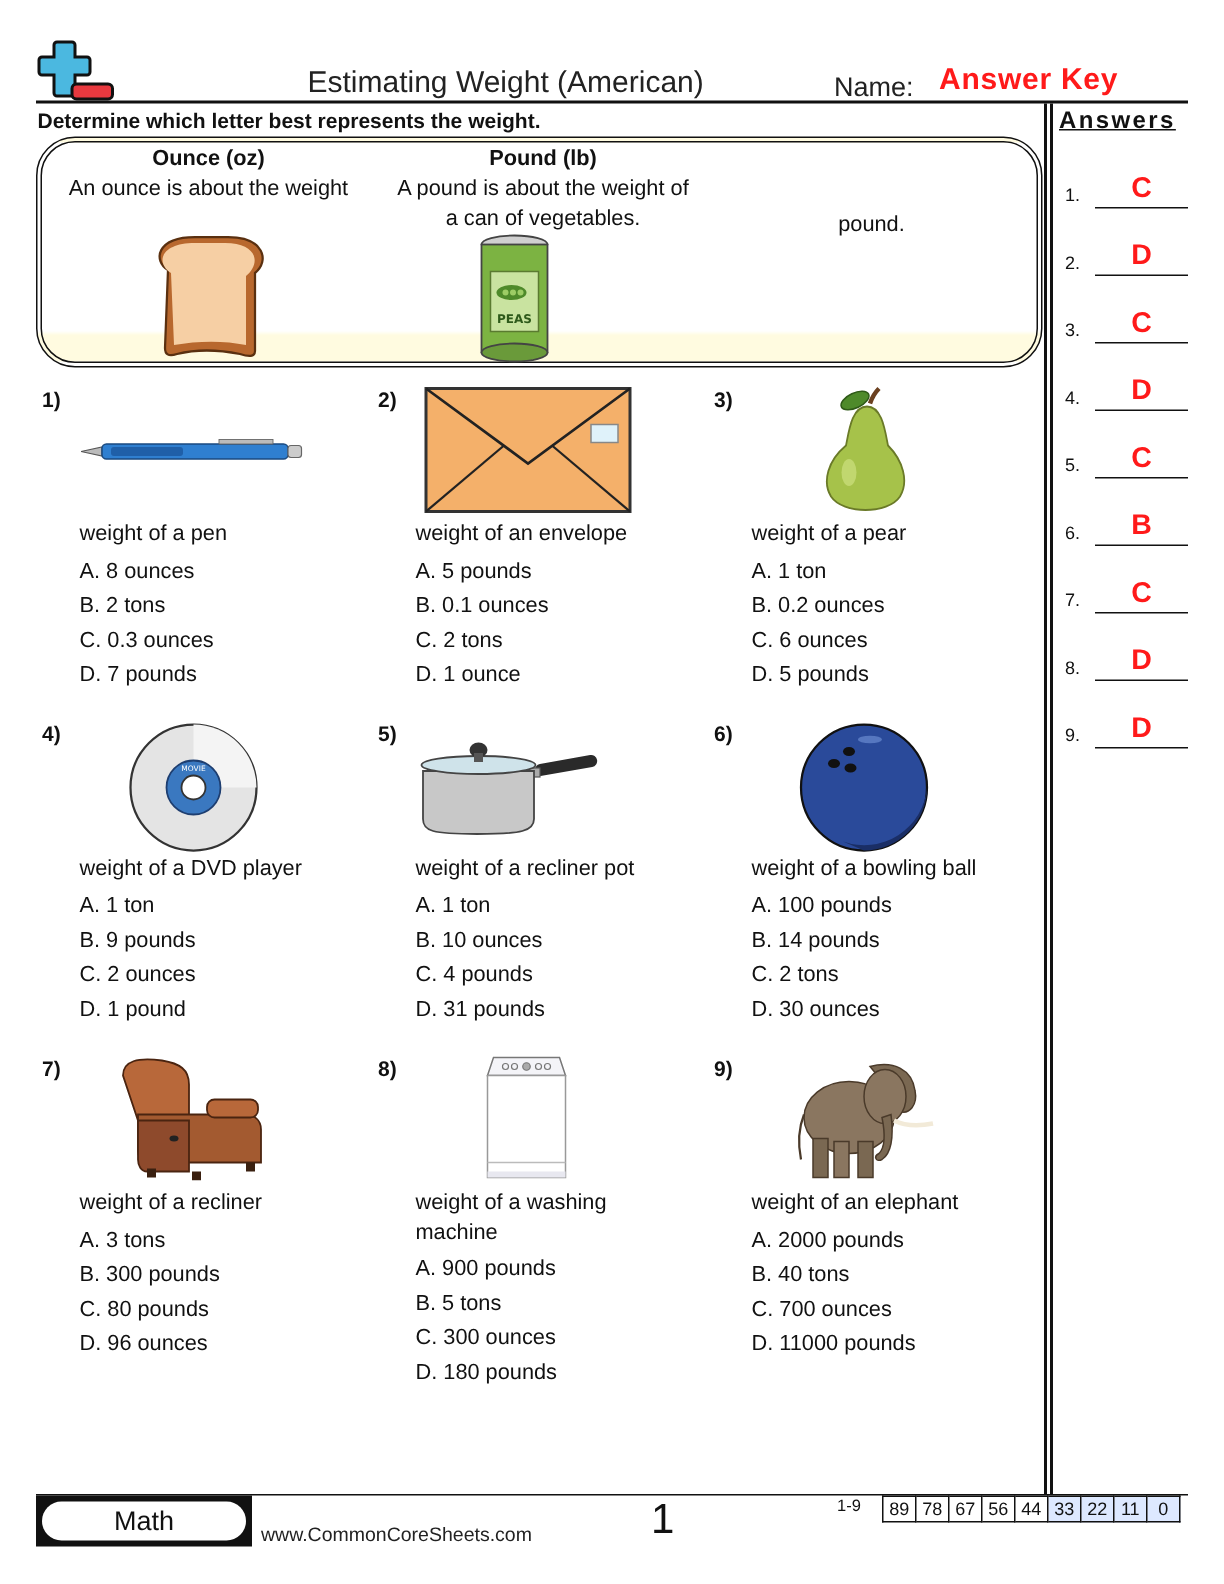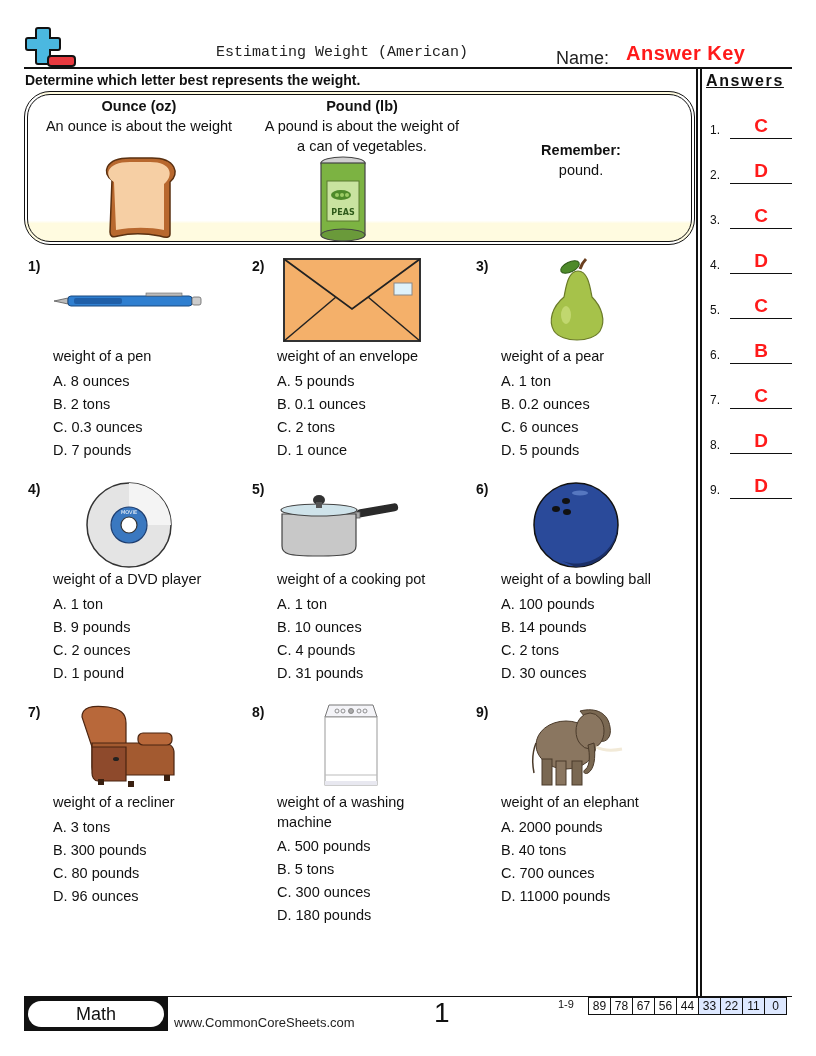--- a/index.html
+++ b/index.html
@@ -2,21 +2,21 @@
 <html><head>
 <meta charset="utf-8">
 <style>
   * { box-sizing: border-box; margin: 0; padding: 0; }
   html, body { width: 816px; height: 1056px; background: #fff; overflow: hidden; }
   body { position: relative; font-family: "Liberation Sans", "DejaVu Sans", sans-serif; color: #111; }
   .abs { position: absolute; }
 
   
   .logo { left: 24px; top: 26px; width: 56px; height: 42px; }
-  .title { left: 216px; top: 44px; font-size: 15px; color: #222; font-family: Liberation Mono, monospace; }
+  .title { left: 205px; top: 44px; font-size: 20px; color: #222; }
   .name-label { left: 556px; top: 48px; font-size: 18px; color: #222; }
   .answer-key { left: 626px; top: 42px; font-size: 20px; font-weight: bold; color: #ff1a1a; letter-spacing: 0.5px; }
   .header-rule { left: 24px; top: 67px; width: 768px; height: 2px; background: #111; }
   .instructions { left: 25px; top: 72px; font-size: 14px; font-weight: bold; color: #111; }
 
   
   .vrule { left: 696px; top: 69px; width: 6px; height: 927px; border-left: 2px solid #111; border-right: 2px solid #111; }
 
   
   .answers-title { left: 706px; top: 72px; font-size: 16px; font-weight: bold; letter-spacing: 1.6px; text-decoration: underline; color: #111; }
@@ -87,21 +87,20 @@
   <ellipse cx="25" cy="80" rx="22" ry="6" fill="#6a9a3a" stroke="#444" stroke-width="1.2"></ellipse>
   <rect x="9" y="26" width="32" height="40" fill="#c9e3a0" stroke="#5a7a30" stroke-width="1"></rect>
   <ellipse cx="23" cy="40" rx="10" ry="5" fill="#4e8a2a"></ellipse>
   <circle cx="19" cy="40" r="2" fill="#9ccc65"></circle>
     <circle cx="24" cy="40" r="2" fill="#9ccc65"></circle>
     <circle cx="29" cy="40" r="2" fill="#9ccc65"></circle>
   <text x="25" y="60" font-size="8" font-weight="bold" text-anchor="middle" fill="#2e5a1a" font-family="DejaVu Sans, sans-serif">PEAS</text>
 </svg>
 
 <div class="abs ref-remember">
-  <div class="h">Remember:</div>
   <div>pound.</div>
 </div>
 
 <div class="abs pnum" style="left:28px; top:258px;">1)</div>
 <svg class="abs" style="left:54px; top:291px;" width="150" height="20" viewBox="0 0 150 20">
   <polygon points="0,10 14,7 14,13" fill="#bbb" stroke="#555" stroke-width="0.8"></polygon>
   <rect x="14" y="5" width="124" height="10" rx="3" fill="#2f7fd0" stroke="#1a4a80" stroke-width="1"></rect>
   <rect x="20" y="7" width="48" height="6" rx="2" fill="#1f5fa8"></rect>
   <rect x="92" y="2" width="36" height="3" fill="#bbb" stroke="#666" stroke-width="0.6"></rect>
   <rect x="138" y="6" width="9" height="8" rx="2" fill="#ccc" stroke="#666" stroke-width="0.8"></rect>
@@ -163,21 +162,21 @@
 
 <div class="abs pnum" style="left:252px; top:481px;">5)</div>
 <svg class="abs" style="left:278px; top:488px;" width="122" height="70" viewBox="0 0 122 70">
   <rect x="78" y="22" width="42" height="8" rx="4" transform="rotate(-10 78 22)" fill="#2a2a2a"></rect>
   <rect x="72" y="24" width="10" height="6" fill="#aaa" stroke="#555" stroke-width="0.8"></rect>
   <path d="M4 26 H78 V58 C78 66 70 68 40 68 C10 68 4 66 4 58 Z" fill="#c8c8c8" stroke="#444" stroke-width="1.2"></path>
   <ellipse cx="41" cy="22" rx="38" ry="6" fill="#cfe3ea" stroke="#444" stroke-width="1.2"></ellipse>
   <ellipse cx="41" cy="12" rx="6" ry="5" fill="#333"></ellipse>
   <rect x="38" y="14" width="6" height="6" fill="#555"></rect>
 </svg>
-<div class="abs ptext" style="left:277px; top:569px;">weight of a cooking pot</div>
+<div class="abs ptext" style="left:277px; top:569px;">weight of a recliner pot</div>
 <div class="abs" style="left:277px; top:593px;">
   <div class="opt">A. 1 ton</div>
   <div class="opt">B. 10 ounces</div>
   <div class="opt">C. 4 pounds</div>
   <div class="opt">D. 31 pounds</div>
 </div>
 
 <div class="abs pnum" style="left:476px; top:481px;">6)</div>
 <svg class="abs" style="left:532px; top:481px;" width="88" height="88" viewBox="0 0 88 88">
   <circle cx="44" cy="44" r="42" fill="#2a4a9a" stroke="#111" stroke-width="1.5"></circle>
@@ -224,21 +223,21 @@
   <circle cx="42" cy="8" r="2" fill="none" stroke="#777" stroke-width="0.8"></circle>
   <rect x="2" y="14" width="52" height="68" fill="#fff" stroke="#999" stroke-width="1"></rect>
   <line x1="2" y1="72" x2="54" y2="72" stroke="#bbb" stroke-width="1"></line>
   <rect x="2" y="78" width="52" height="4" fill="#e8e8f0"></rect>
 </svg>
 <div class="abs ptext" style="left:277px; top:792px;">
   <div>weight of a washing</div>
   <div>machine</div>
 </div>
 <div class="abs" style="left:277px; top:835px;">
-  <div class="opt">A. 500 pounds</div>
+  <div class="opt">A. 900 pounds</div>
   <div class="opt">B. 5 tons</div>
   <div class="opt">C. 300 ounces</div>
   <div class="opt">D. 180 pounds</div>
 </div>
 
 <div class="abs pnum" style="left:476px; top:704px;">9)</div>
 <svg class="abs" style="left:526px; top:703px;" width="100" height="86" viewBox="0 0 100 86">
   <ellipse cx="40" cy="42" rx="30" ry="24" fill="#8a7660" stroke="#4a3a2a" stroke-width="1"></ellipse>
   <path d="M54 8 C70 4 82 10 84 24 C86 34 80 40 74 38 L72 30 Z" fill="#7a6852" stroke="#4a3a2a" stroke-width="1"></path>
   <ellipse cx="64" cy="28" rx="14" ry="18" fill="#8a7660" stroke="#4a3a2a" stroke-width="1"></ellipse>

